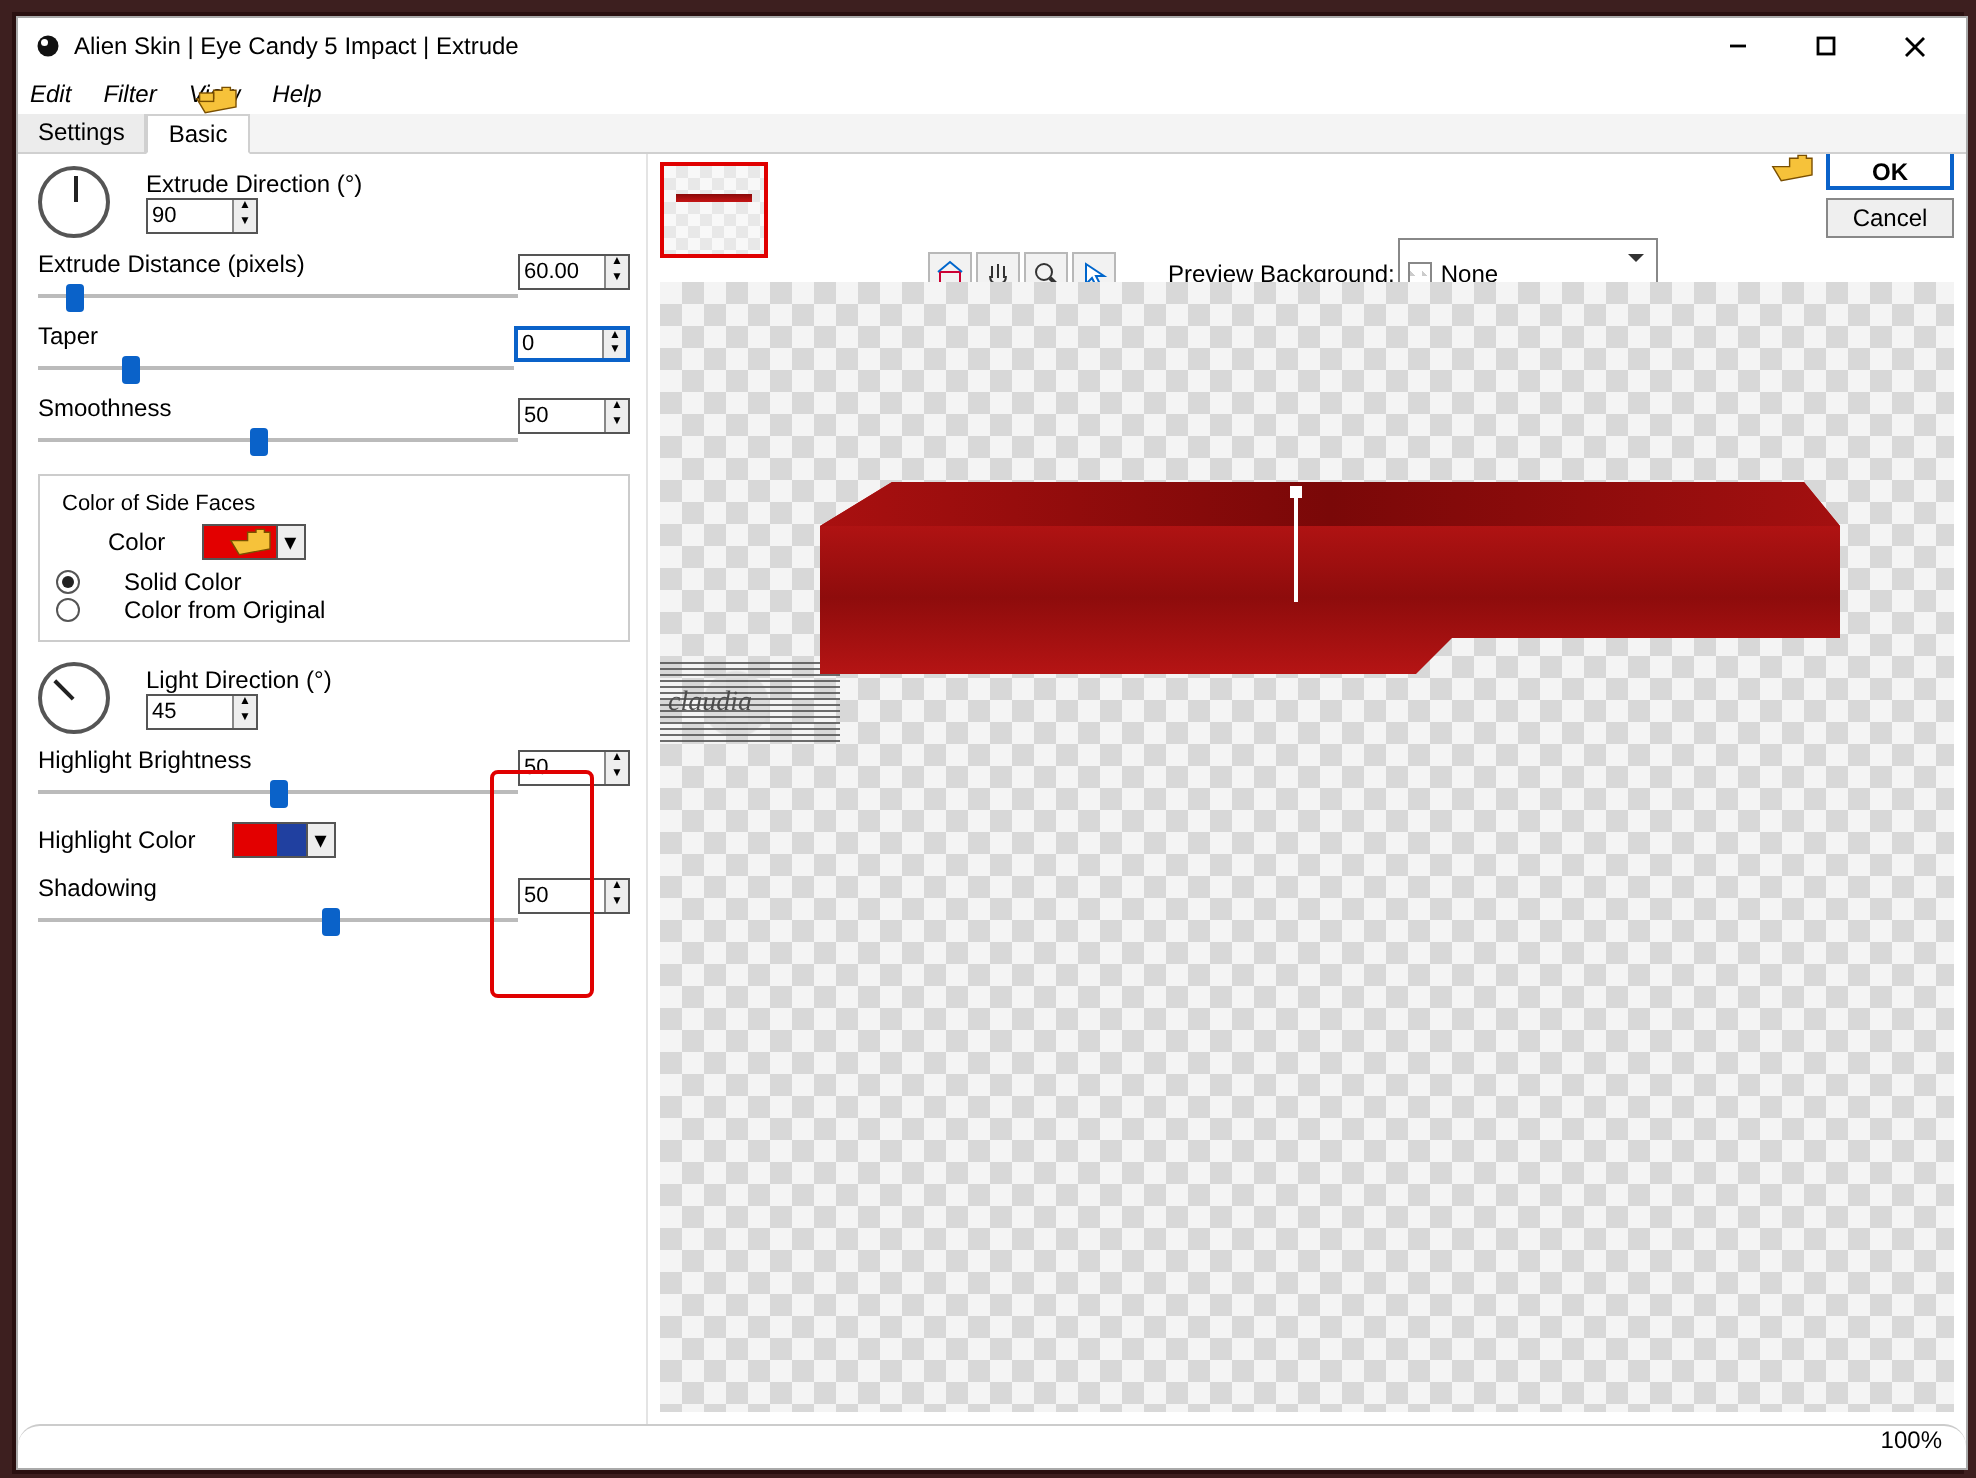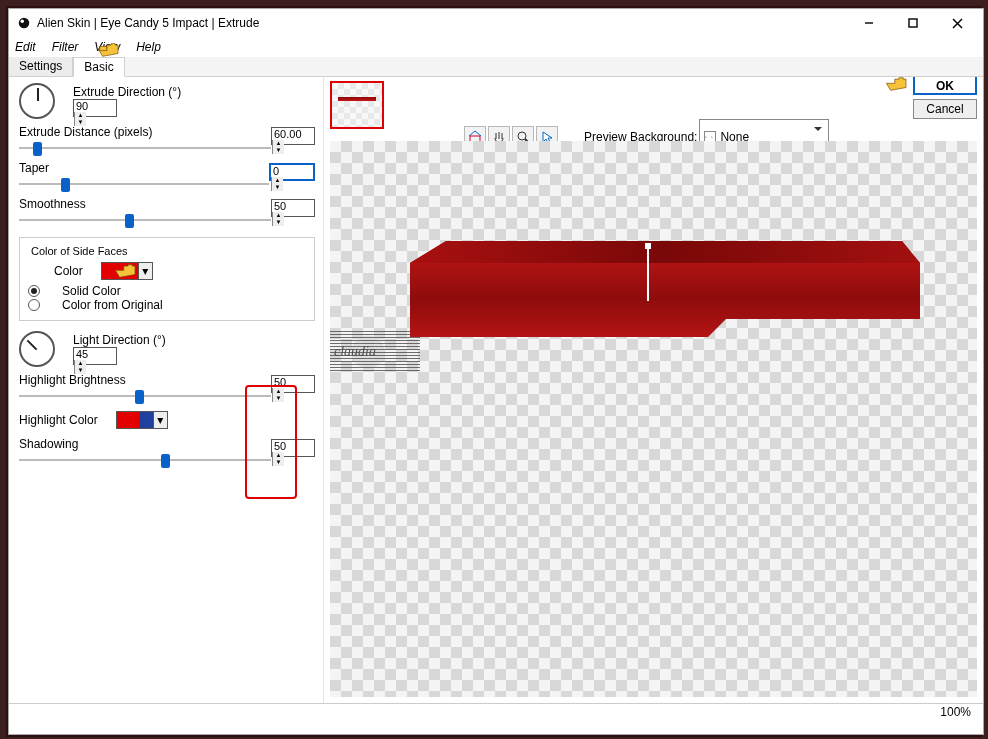--- a/index.html
+++ b/index.html
@@ -25,23 +25,23 @@
 .thumb-row { height: 60px; display: flex; align-items: flex-start; padding: 4px 6px 0 6px; }
 .thumb { width: 54px; height: 48px; border: 2px solid #e00000; background-image: linear-gradient(45deg,#e8e8e8 25%,transparent 25%,transparent 75%,#e8e8e8 75%),linear-gradient(45deg,#e8e8e8 25%,#f8f8f8 25%,#f8f8f8 75%,#e8e8e8 75%); background-size: 12px 12px; background-position: 0 0, 6px 6px; position: relative; }
 .thumb::after { content:""; position:absolute; left:6px; right:6px; top:14px; height:4px; background: linear-gradient(#8a0808,#c51515); }
 .toolstrip { display:flex; align-items:center; gap: 2px; margin-left: 80px; margin-top: 38px; }
 .tool { width: 22px; height: 22px; border: 1px solid #b8b8b8; background:#f2f2f2; display:flex; align-items:center; justify-content:center; }
 .preview-bg-lbl { margin-left: 24px; }
 .select { height: 36px; border:1px solid #888; background:#fff; padding: 0 20px 0 4px; width: 130px; display:inline-flex; align-items:center; position:relative; }
 .select::after { content:""; position:absolute; right:6px; top:7px; border:4px solid transparent; border-top-color:#333; }
 .preview-area { flex:1; margin: 4px 6px 6px 6px; background-image: linear-gradient(45deg,#d8d8d8 25%,transparent 25%,transparent 75%,#d8d8d8 75%),linear-gradient(45deg,#d8d8d8 25%,#f4f4f4 25%,#f4f4f4 75%,#d8d8d8 75%); background-size: 22px 22px; background-position: 0 0, 11px 11px; position: relative; overflow:hidden; }
 .extrude-shape { position:absolute; left:80px; top:100px; width:510px; height:100px; }
-.statusbar { height: 22px; border-top:1px solid #ccc; display:flex; justify-content:flex-end; align-items:flex-end; padding: 15px 12px; }
+.statusbar { height: 22px; border-top:1px solid #ccc; display:flex; justify-content:flex-end; align-items:flex-start; padding: 0 12px; border-radius: 11px; }
 .row { display:flex; align-items:center; gap: 18px; }
-.spin { display:inline-flex; align-items:stretch; border:1px solid #555; height:18px;flex-direction:column; }
+.spin { display:inline-flex; align-items:stretch; border:1px solid #555; height:18px; }
 .spin.hl { border:2px solid #0a62c9; }
 .spin input { border:0; width:42px; padding:0 2px; font-size:11px; outline:none; }
 .spin .spbtns { width:12px; border-left:1px solid #888; display:flex; flex-direction:column; }
 .spin .spbtns div { height:50%; font-size:6px; line-height:7px; text-align:center; background:#eee; }
 .dial { width:36px; height:36px; border:2px solid #555; border-radius:50%; position:relative; flex-shrink:0; }
 .dial .needle { position:absolute; width:2px; height:13px; background:#222; left:50%; top:3px; transform-origin: 50% 15px; }
 .slider-row { display:flex; flex-direction:column; gap:2px; }
 .slider-track { position:relative; height:14px; }
 .slider-track::before { content:""; position:absolute; left:0; right:0; top:6px; height:2px; background:#bbb; }
 .slider-thumb { position:absolute; top:1px; width:9px; height:14px; background:#0a62c9; border-radius:2px; }

